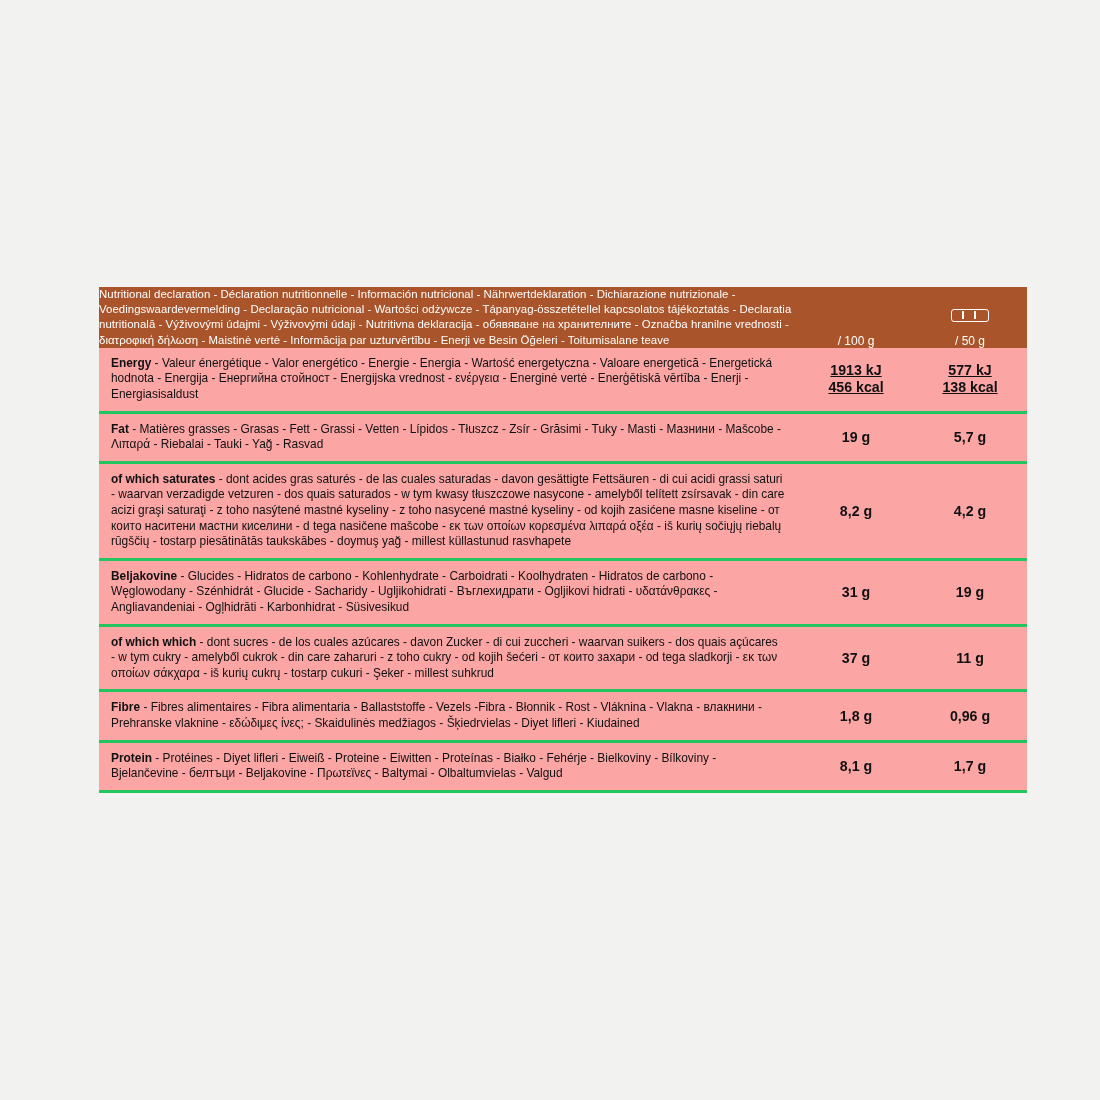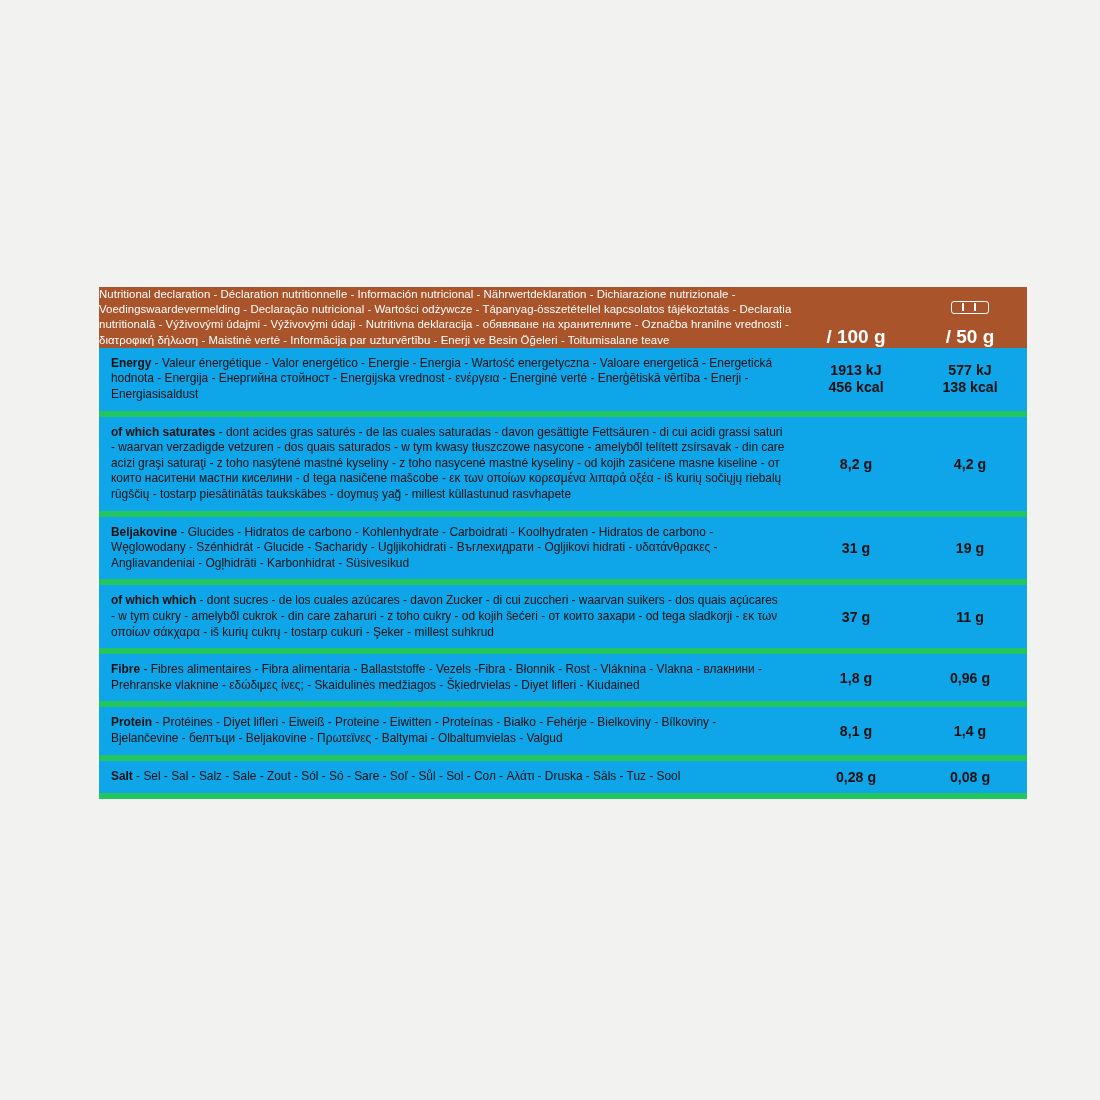--- a/index.html
+++ b/index.html
@@ -39,22 +39,22 @@
     vertical-align: bottom;
     padding: 0;
   }
   .hdr-langs {
     font-size: 11.4px;
     line-height: 15.2px;
     padding: 11px 12px 10px 12px;
     letter-spacing: 0.05px;
   }
   .hdr-col {
-    font-size: 19px;
-    font-weight: bold;
+    font-size: 12px;
+    font-weight: normal;
     text-align: center;
     padding: 0 0 11px 0;
     position: relative;
     height: 100%;
   }
   .hdr-col .colval { display: block; }
   .bar-icon {
     display: block;
     margin: 0 auto 12px auto;
     width: 38px;
@@ -74,23 +74,23 @@
     background: #ffffff;
   }
   .bar-icon::before { left: 10px; }
   .bar-icon::after { left: 22px; }
   .spacer-icon {
     display: block;
     height: 25px;
   }
 
   tbody tr td {
-    border-bottom: 6px solid #22c55e;
+    border-bottom: 3px solid #22c55e;
     vertical-align: middle;
-    background: #0ea5e9;
+    background: #fca5a5;
   }
   tbody tr:first-child td { border-top: none; }
   td.label-cell {
     font-size: 11.9px;
     line-height: 15.6px;
     color: #111111;
     padding: 8px 14px 8px 12px;
     text-align: left;
   }
   td.label-cell b {
@@ -99,20 +99,21 @@
   td.value-cell {
     font-size: 14.2px;
     font-weight: bold;
     color: #111111;
     text-align: center;
     padding: 8px 4px;
     white-space: nowrap;
   }
   td.value-cell .sub {
     display: block;
+    text-decoration: underline;
   }
   .row-energy td.value-cell { line-height: 17px; }
 </style>
 </head>
 <body>
 
 <div id="page">
   <div id="table-wrap">
     <table class="nutri-table">
       <colgroup>
@@ -139,20 +140,25 @@
           <td class="value-cell">
             <span class="sub">1913 kJ</span>
             <span class="sub">456 kcal</span>
           </td>
           <td class="value-cell">
             <span class="sub">577 kJ</span>
             <span class="sub">138 kcal</span>
           </td>
         </tr>
         <tr>
+          <td class="label-cell"><b>Fat</b> - Matières grasses - Grasas - Fett - Grassi - Vetten - Lípidos - Tłuszcz - Zsír - Grăsimi - Tuky - Masti - Мазнини - Mašcobe - Λιπαρά - Riebalai - Tauki - Yağ - Rasvad</td>
+          <td class="value-cell">19 g</td>
+          <td class="value-cell">5,7 g</td>
+        </tr>
+        <tr>
           <td class="label-cell"><b>of which saturates</b> - dont acides gras saturés - de las cuales saturadas  - davon gesättigte Fettsäuren - di cui acidi grassi saturi - waarvan verzadigde vetzuren - dos quais saturados - w tym kwasy tłuszczowe nasycone - amelyből telített zsírsavak - din care acizi graşi saturaţi - z toho nasýtené mastné kyseliny - z toho nasycené mastné kyseliny - od kojih zasićene masne kiseline - от които наситени мастни киселини - d tega nasičene mašcobe - εκ των οποίων κορεσμένα λιπαρά οξέα - iš kurių sočiųjų riebalų rūgščių - tostarp piesātinātās taukskābes - doymuş yağ - millest küllastunud rasvhapete</td>
           <td class="value-cell">8,2 g</td>
           <td class="value-cell">4,2 g</td>
         </tr>
         <tr>
           <td class="label-cell"><b>Beljakovine</b> - Glucides - Hidratos de carbono - Kohlenhydrate - Carboidrati - Koolhydraten - Hidratos de carbono - Węglowodany - Szénhidrát - Glucide - Sacharidy - Ugljikohidrati - Въглехидрати - Ogljikovi hidrati - υδατάνθρακες - Angliavandeniai - Ogļhidrāti - Karbonhidrat - Süsivesikud</td>
           <td class="value-cell">31 g</td>
           <td class="value-cell">19 g</td>
         </tr>
         <tr>
@@ -161,23 +167,18 @@
           <td class="value-cell">11 g</td>
         </tr>
         <tr>
           <td class="label-cell"><b>Fibre</b> - Fibres alimentaires - Fibra alimentaria - Ballaststoffe - Vezels -Fibra - Błonnik - Rost - Vláknina - Vlakna - влакнини - Prehranske vlaknine - εδώδιμες ίνες; - Skaidulinės medžiagos - Šķiedrvielas - Diyet lifleri - Kiudained</td>
           <td class="value-cell">1,8 g</td>
           <td class="value-cell">0,96 g</td>
         </tr>
         <tr>
           <td class="label-cell"><b>Protein</b> - Protéines - Diyet lifleri - Eiweiß - Proteine - Eiwitten - Proteínas - Białko - Fehérje - Bielkoviny - Bílkoviny - Bjelančevine - белтъци - Beljakovine - Πρωτεϊνες - Baltymai - Olbaltumvielas - Valgud</td>
           <td class="value-cell">8,1 g</td>
-          <td class="value-cell">1,4 g</td>
-        </tr>
-        <tr>
-          <td class="label-cell"><b>Salt</b> - Sel - Sal - Salz - Sale - Zout - Sól - Só - Sare - Soľ - Sůl - Sol - Сол - Αλάτι - Druska - Sāls - Tuz - Sool</td>
-          <td class="value-cell">0,28 g</td>
-          <td class="value-cell">0,08 g</td>
+          <td class="value-cell">1,7 g</td>
         </tr>
       </tbody>
     </table>
   </div>
 </div>
 
 </body></html>

